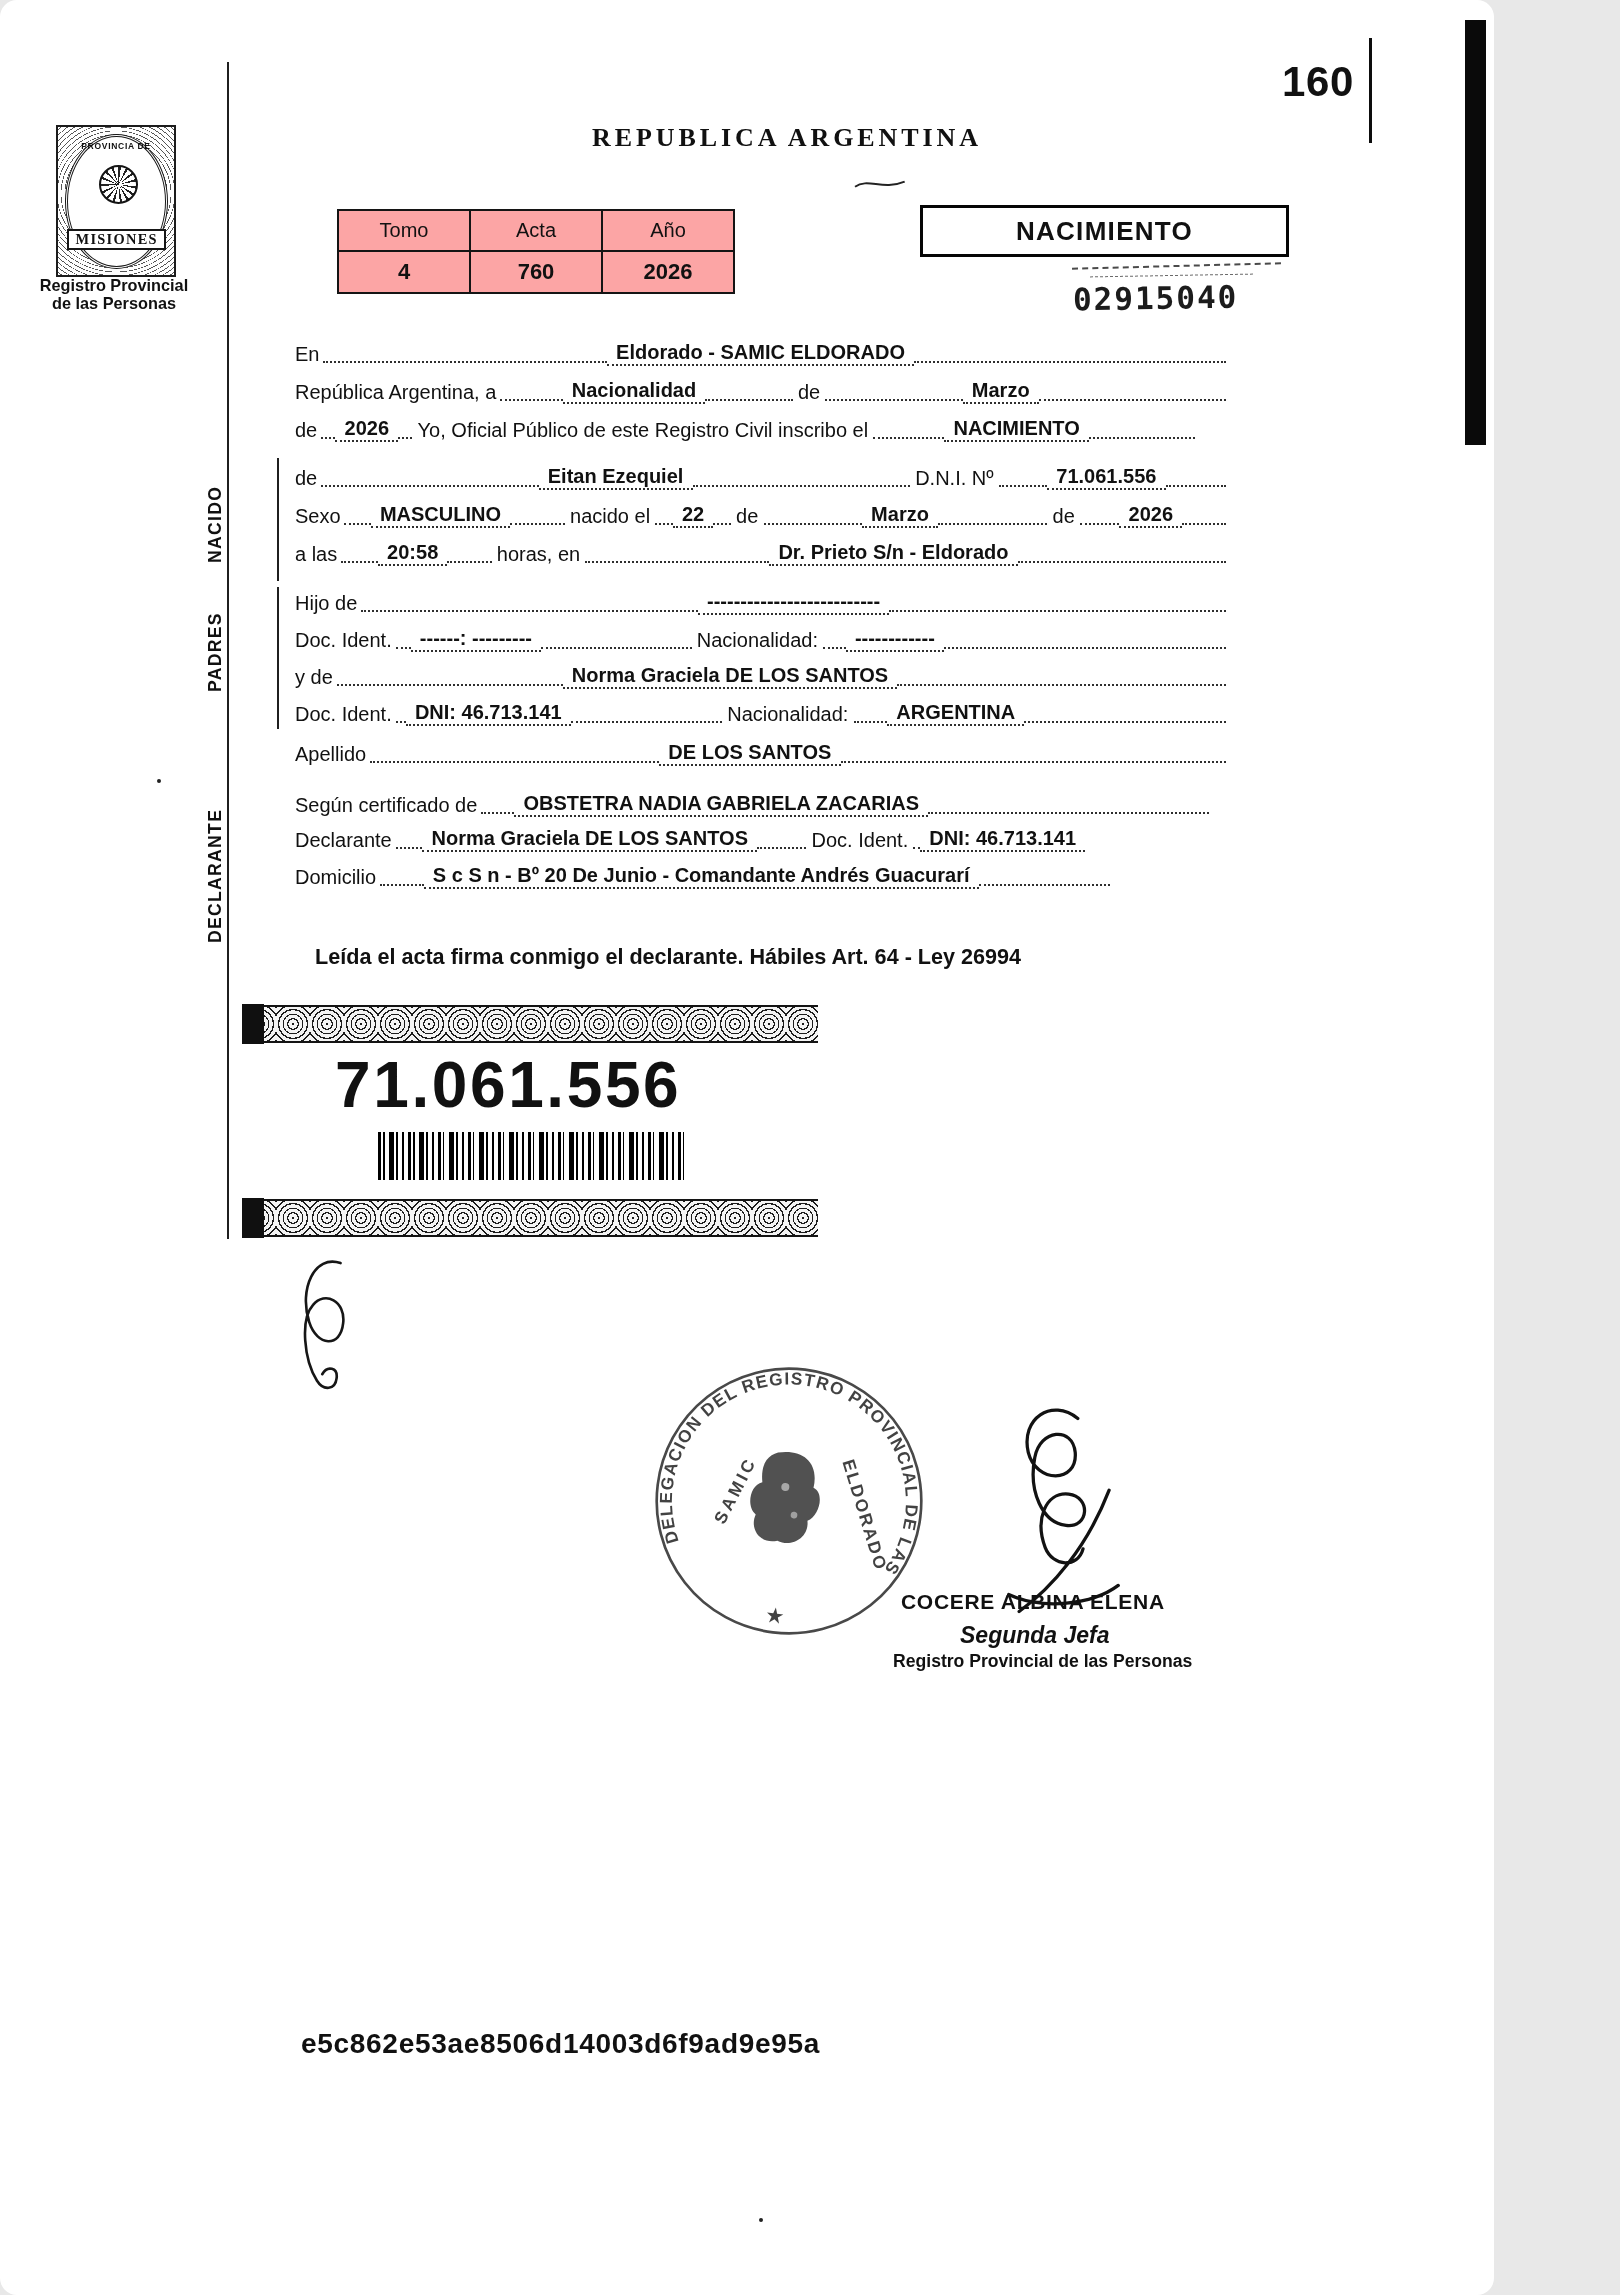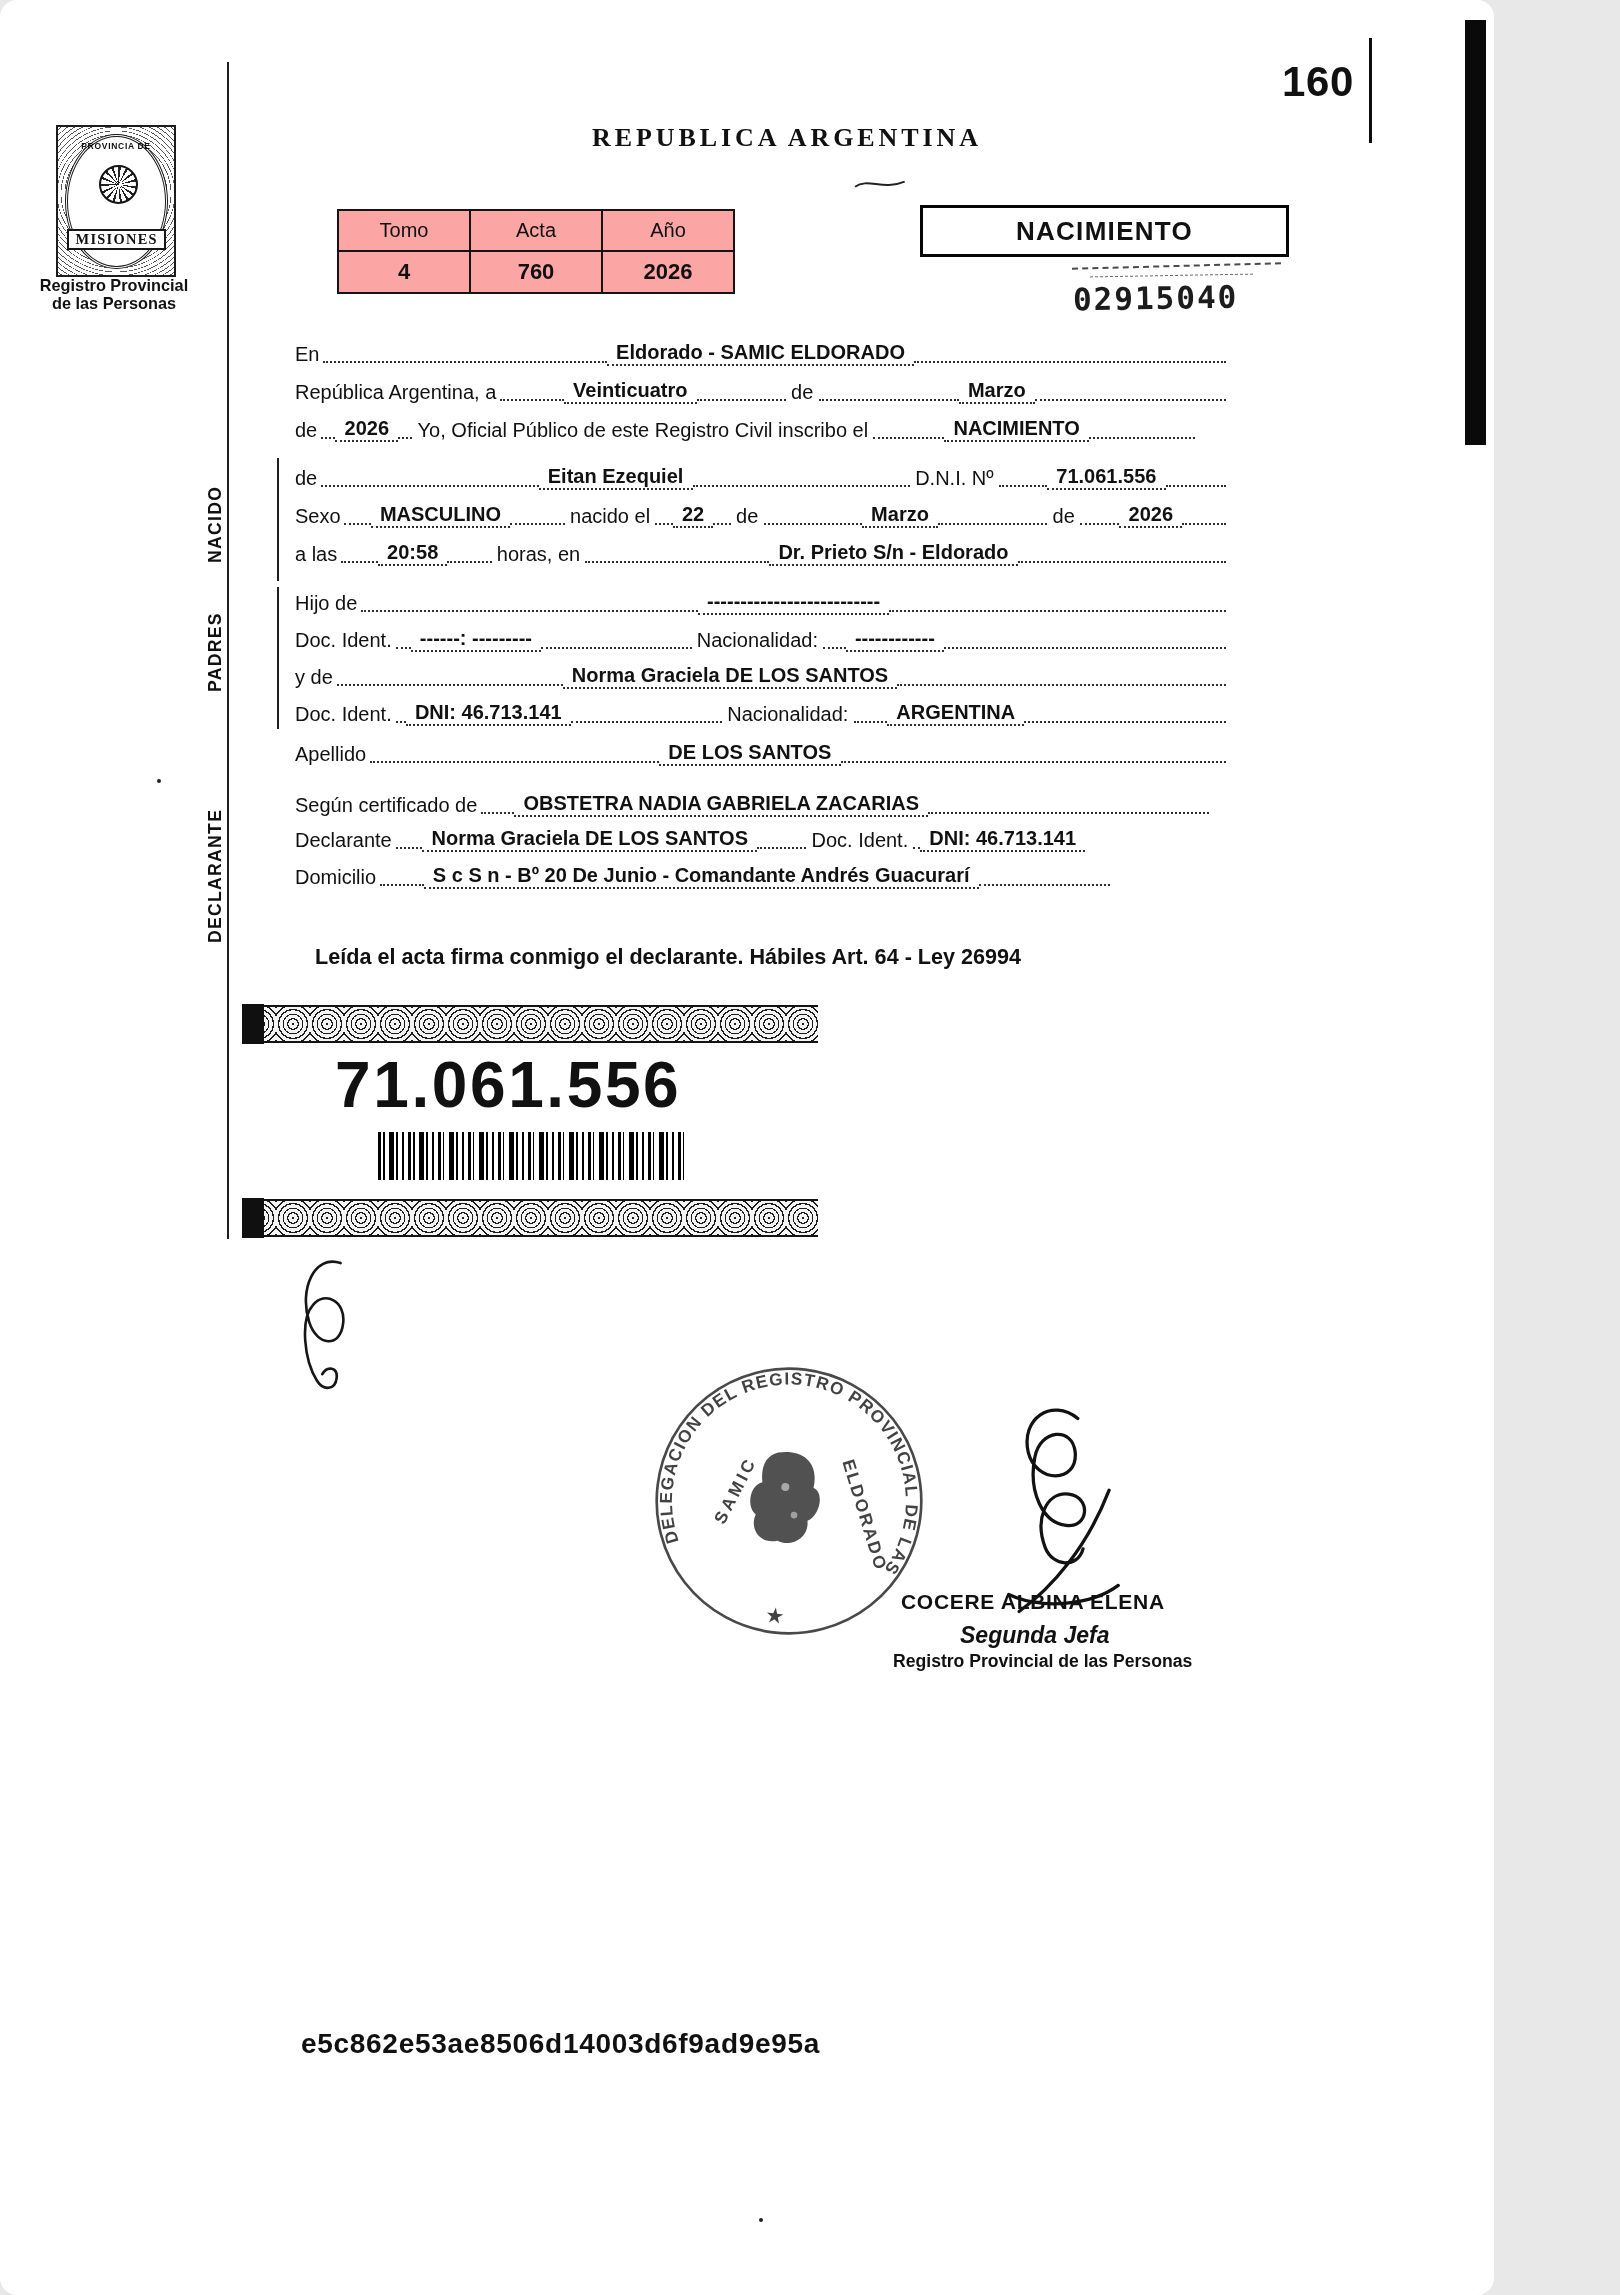--- a/index.html
+++ b/index.html
@@ -130,21 +130,21 @@
   <div class="row" style="top:341px;">
     <span class="lbl">En</span>
     <span class="dots" style="flex:1;"></span>
     <span class="val">Eldorado - SAMIC ELDORADO</span>
     <span class="dots" style="flex:1.1;"></span>
   </div>
 
   <div class="row" style="top:379px;">
     <span class="lbl">República Argentina, a</span>
     <span class="dots" style="flex:0.25;"></span>
-    <span class="val">Veinticuatro</span>
+    <span class="val">Nacionalidad</span>
     <span class="dots" style="flex:0.35;"></span>
     <span class="lblm">de</span>
     <span class="dots" style="flex:0.55;"></span>
     <span class="val">Marzo</span>
     <span class="dots" style="flex:0.75;"></span>
   </div>
 
   <div class="row" style="top:417px;">
     <span class="lbl">de</span>
     <span class="dots" style="flex:0.06;"></span>

